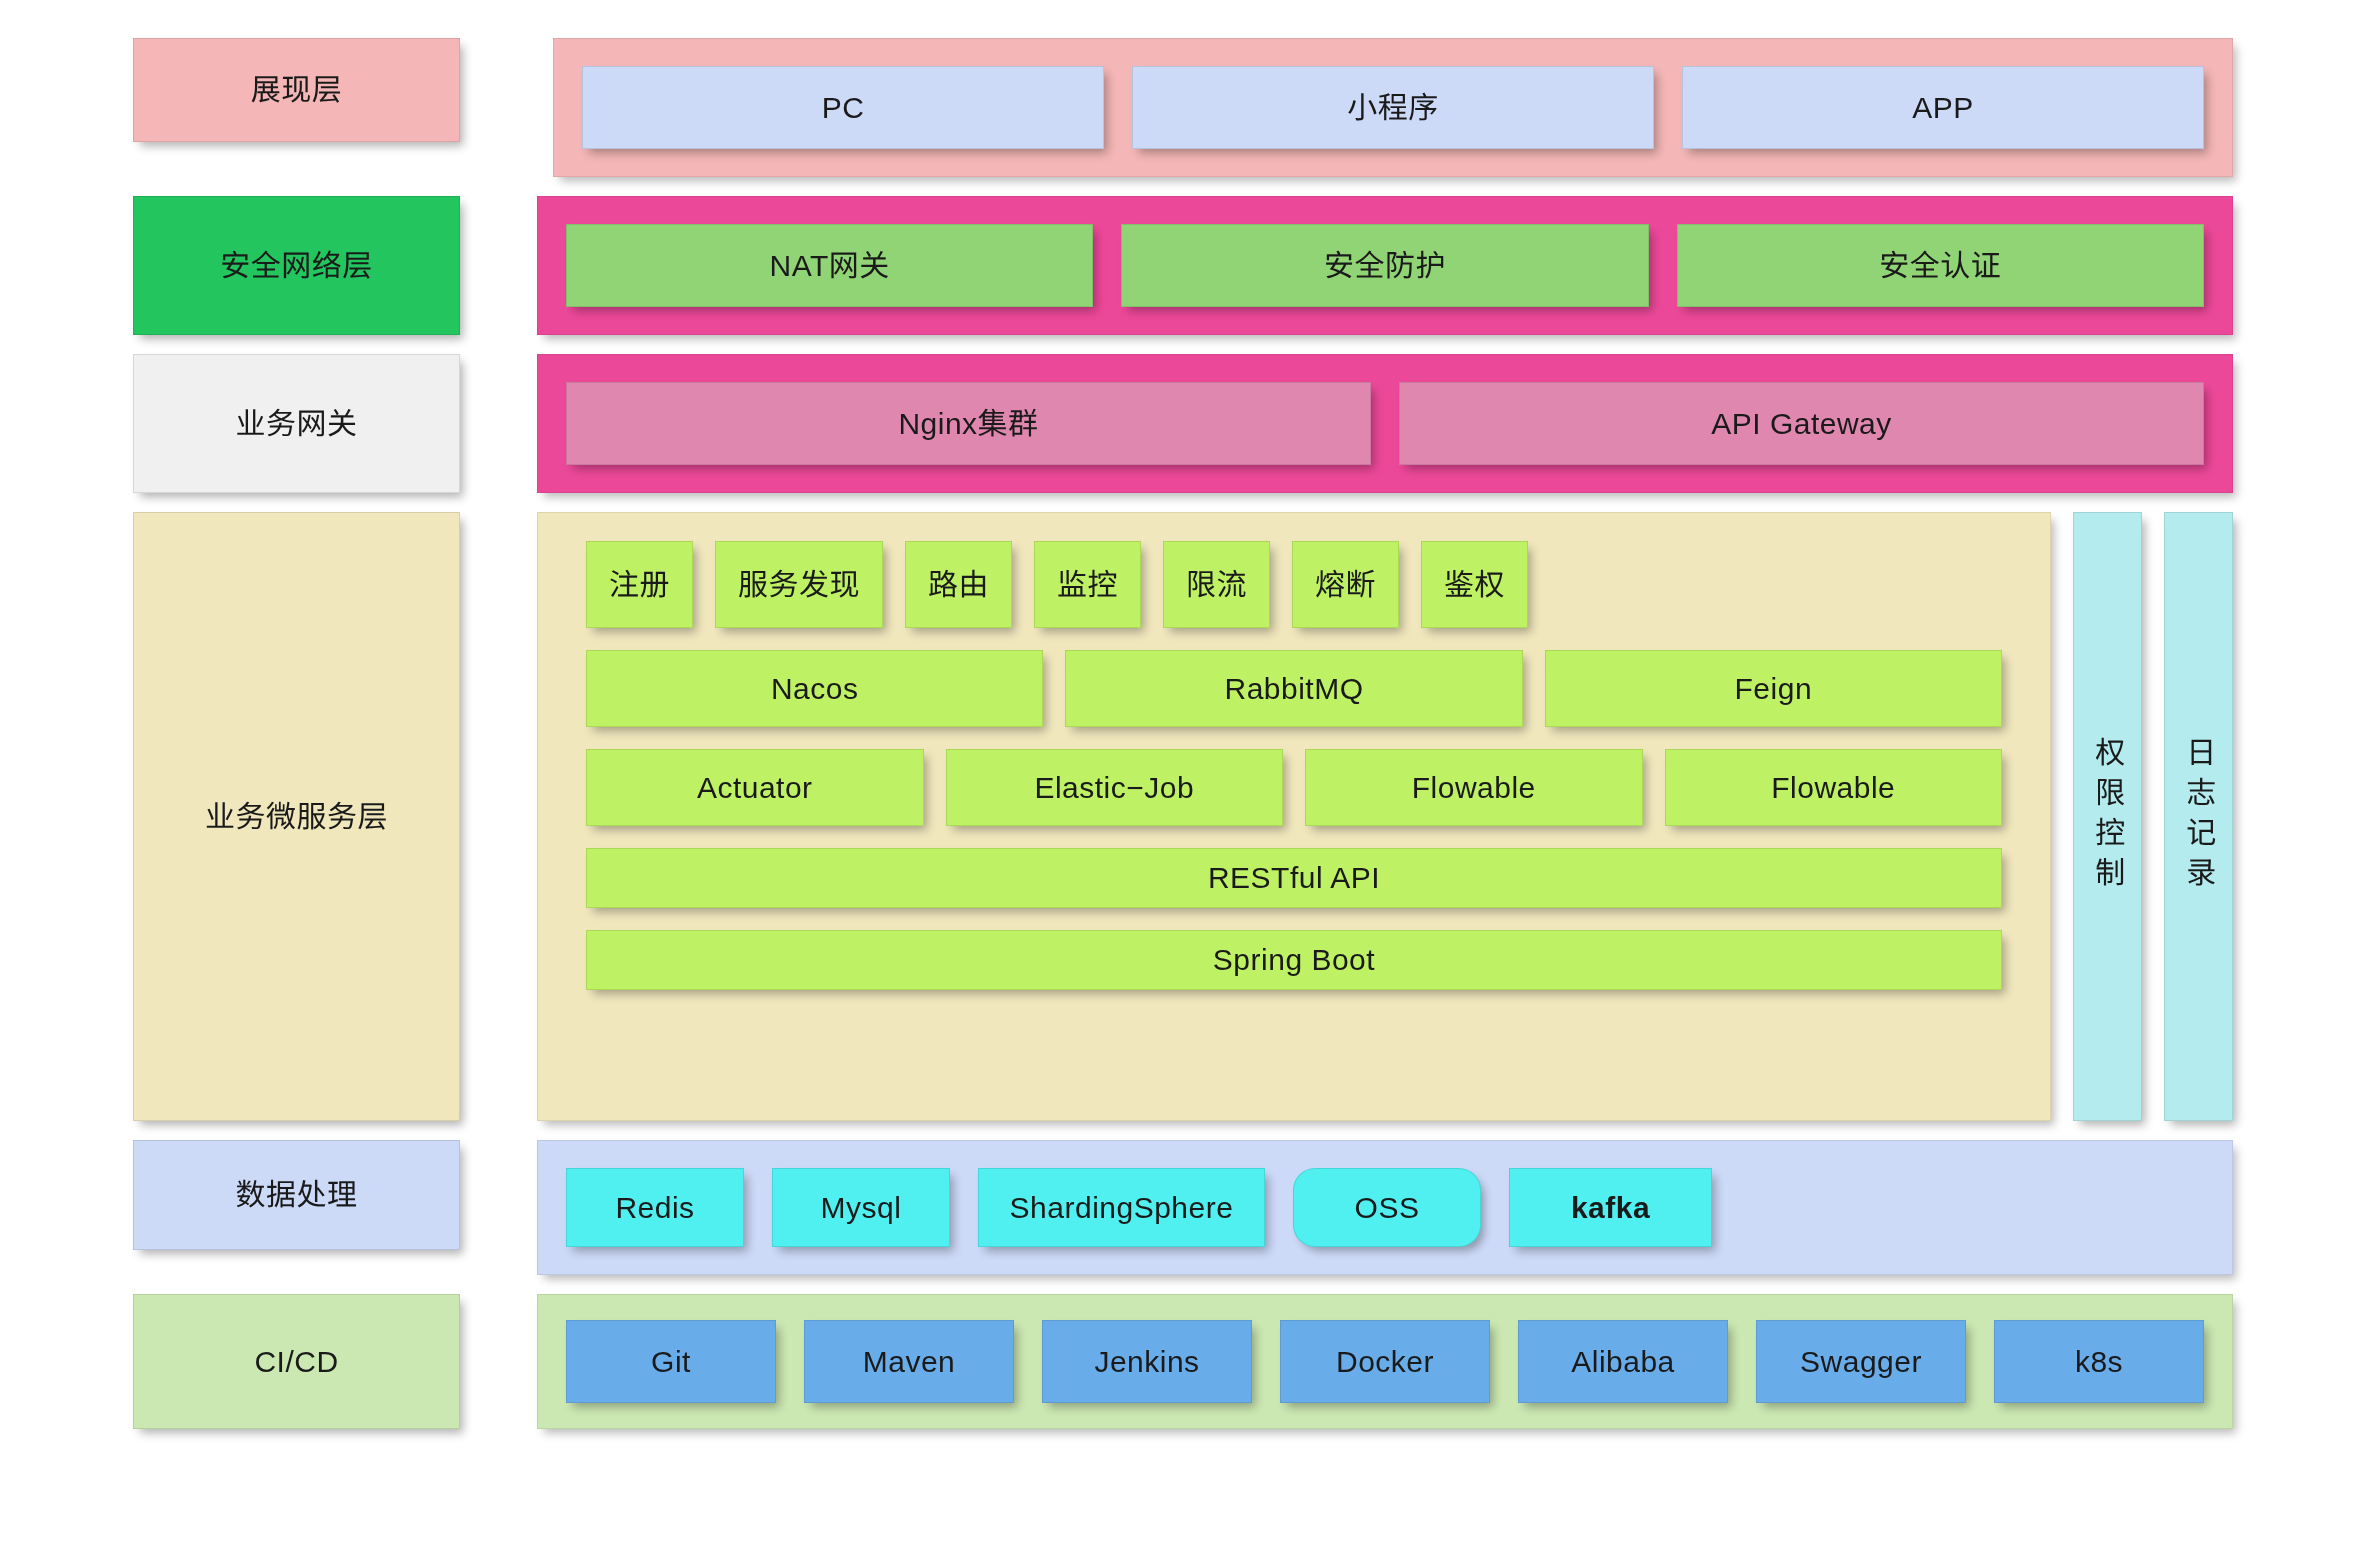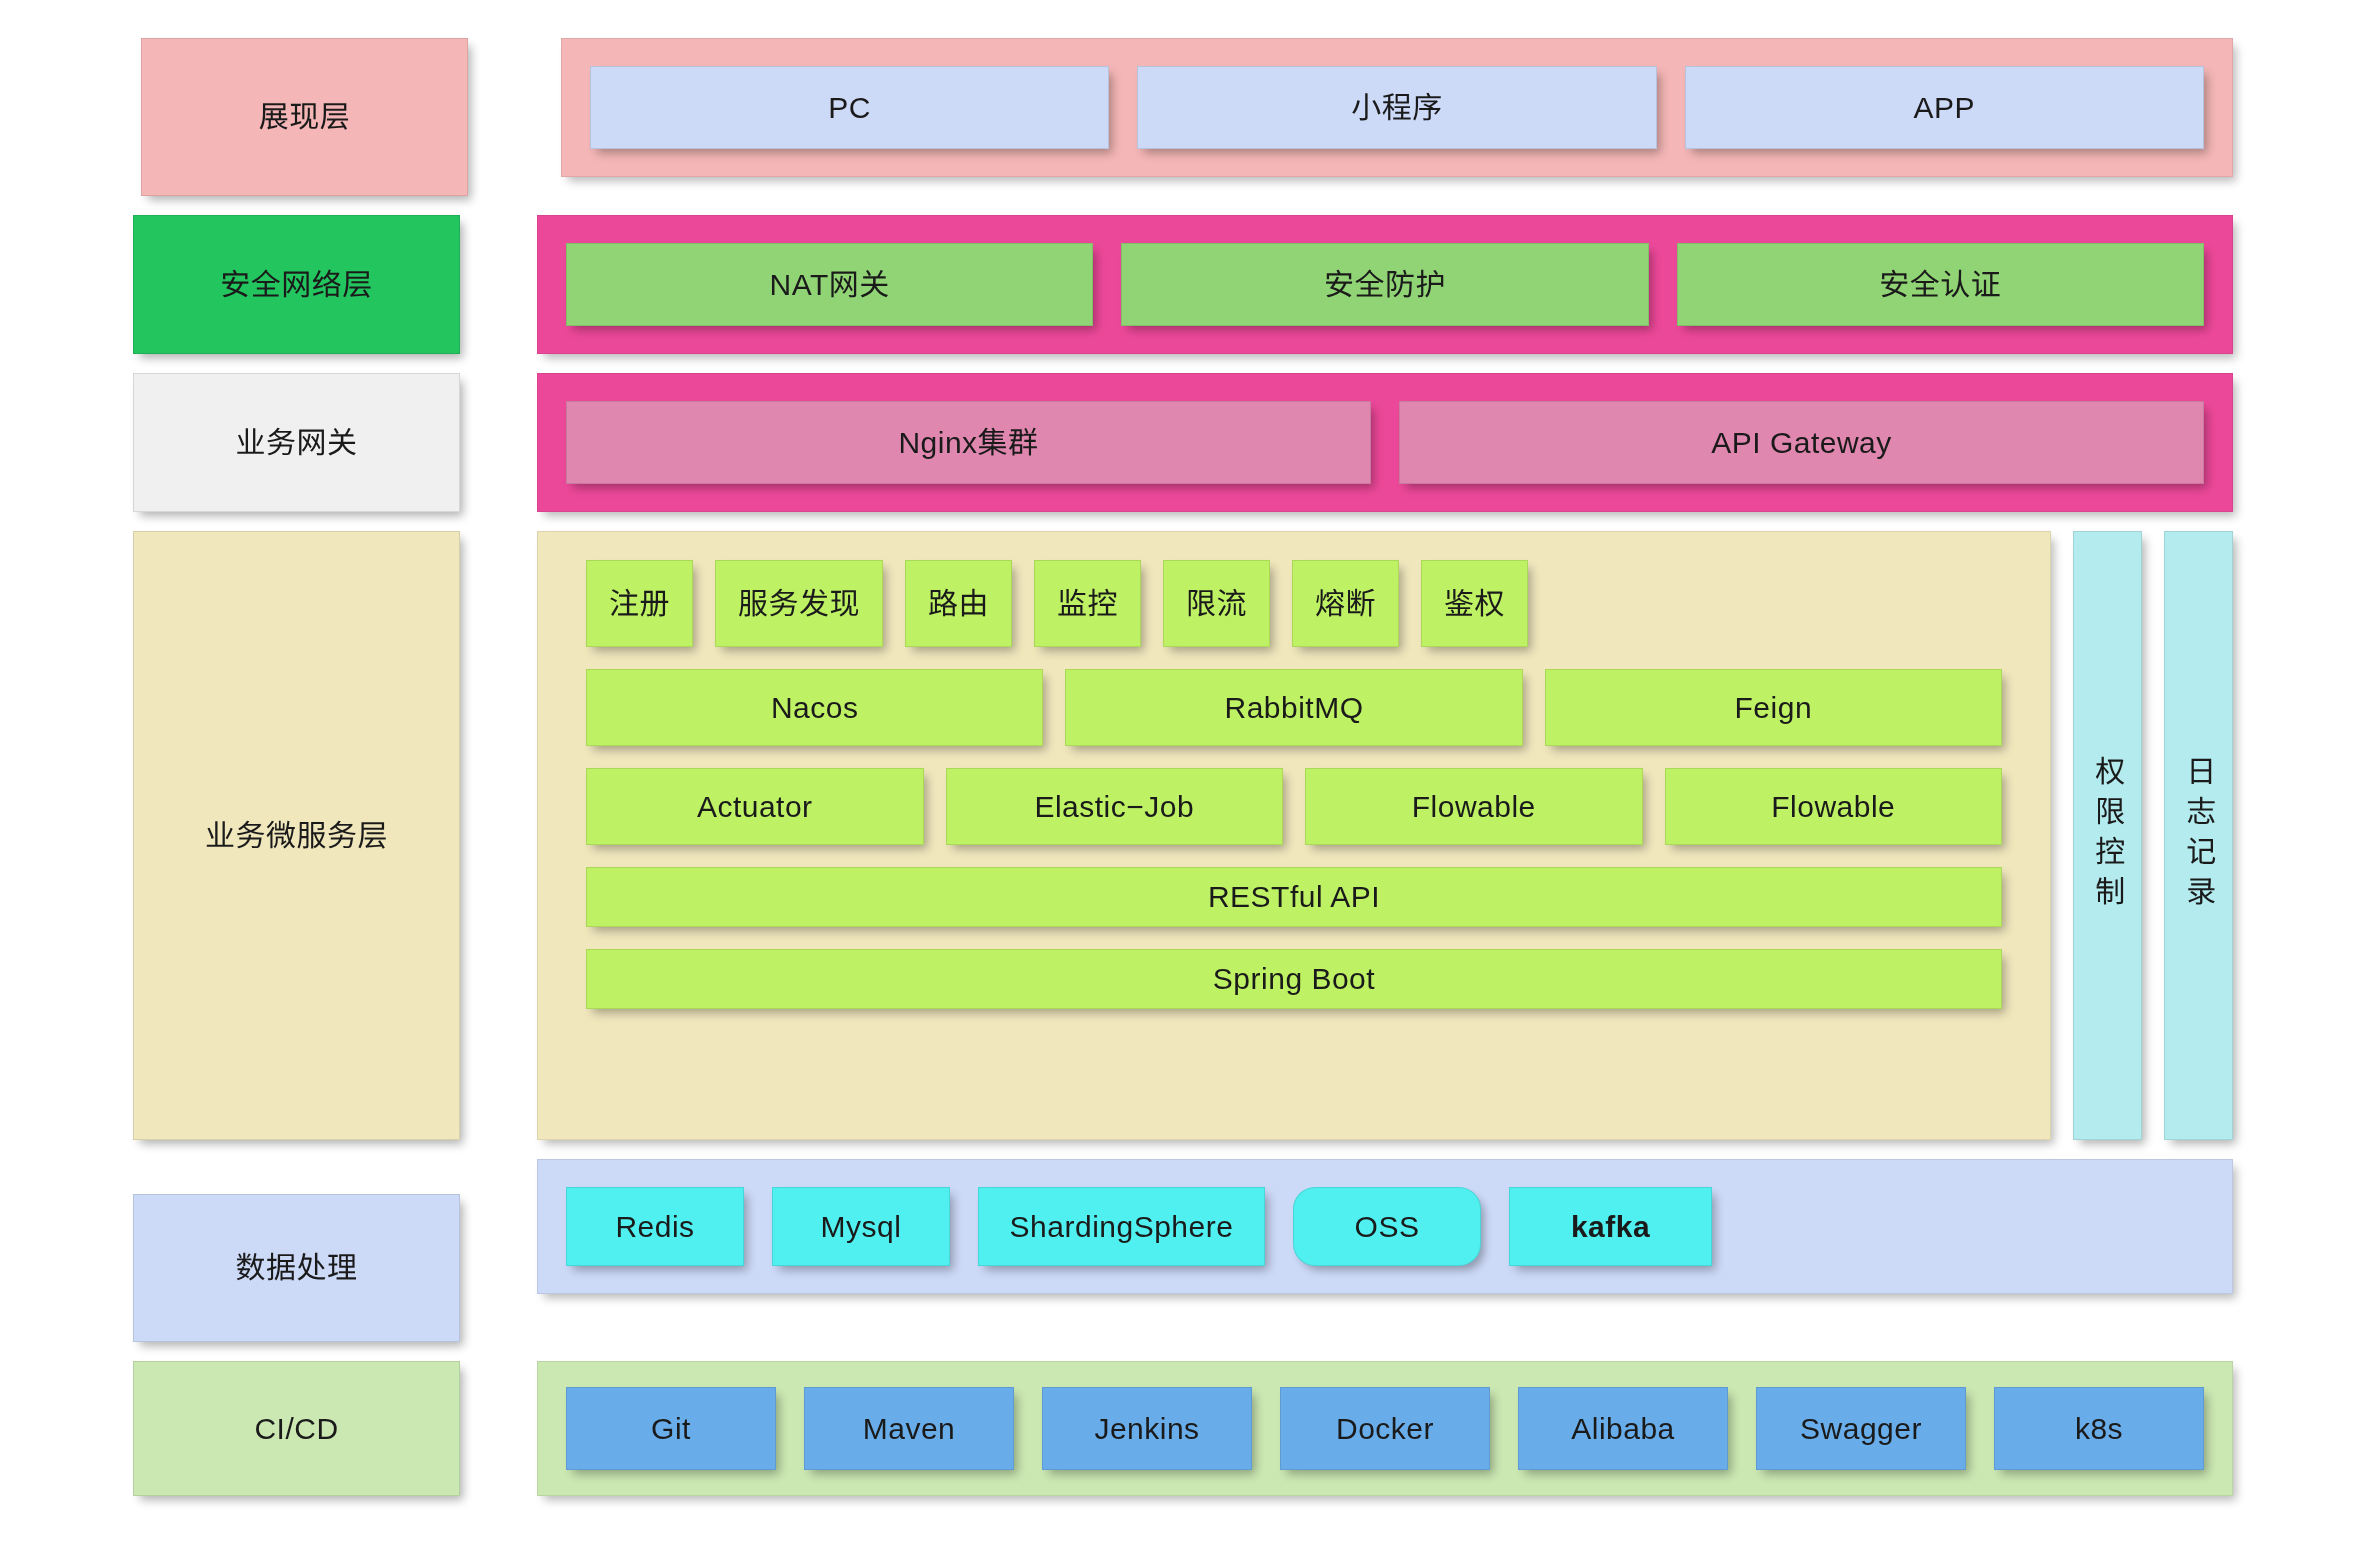--- a/index.html
+++ b/index.html
@@ -80,21 +80,21 @@
   .c-steel   { background: #68adea; }
   .c-aqua    { background: #b4ebee; }
   .c-grey-sl { background: #f0f0f0; }
   .c-cream-sl{ background: #f0e7bd; }
   .c-lgreen-sl{ background: #cbe7b2; }
   .c-pink-sl { background: #f4b6b6; }
   .c-blue-sl { background: #22c55e; }
 
   
   #row-presentation .band { height: 139px; }
-  #row-presentation .side-label { height: 158px; margin-left: 8px; }
+  #row-presentation .side-label { height: 104px; }
   #row-presentation .band .box { flex: 1 1 0; height: 83px; }
 
   
   #row-security .band { height: 139px; }
   #row-security .side-label { height: 139px; }
   #row-security .band .box { flex: 1 1 0; height: 83px; }
 
   
   #row-gateway .band { height: 139px; }
   #row-gateway .side-label { height: 139px; }
@@ -126,21 +126,21 @@
     flex: 0 0 69px;
     writing-mode: vertical-rl;
     text-orientation: upright;
     letter-spacing: 10px;
     font-size: 30px;
     padding: 0;
   }
 
   
   #row-data .band { height: 135px; }
-  #row-data .side-label { height: 148px; margin-top: 35px; }
+  #row-data .side-label { height: 110px; }
   #row-data .band .box { height: 79px; }
 
   
   #row-cicd .band { height: 135px; }
   #row-cicd .side-label { height: 135px; }
   #row-cicd .band .box { flex: 1 1 0; height: 83px; }
 
   .bold-label { font-weight: bold; font-size: 30px; }
 </style>
 </head>

